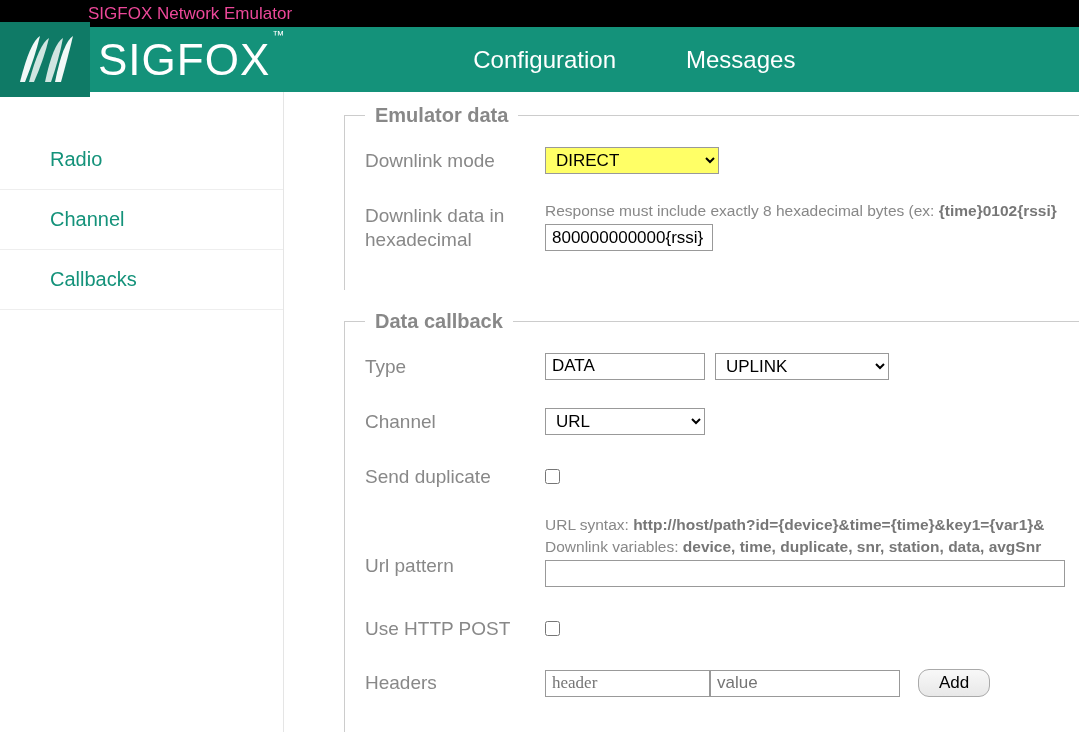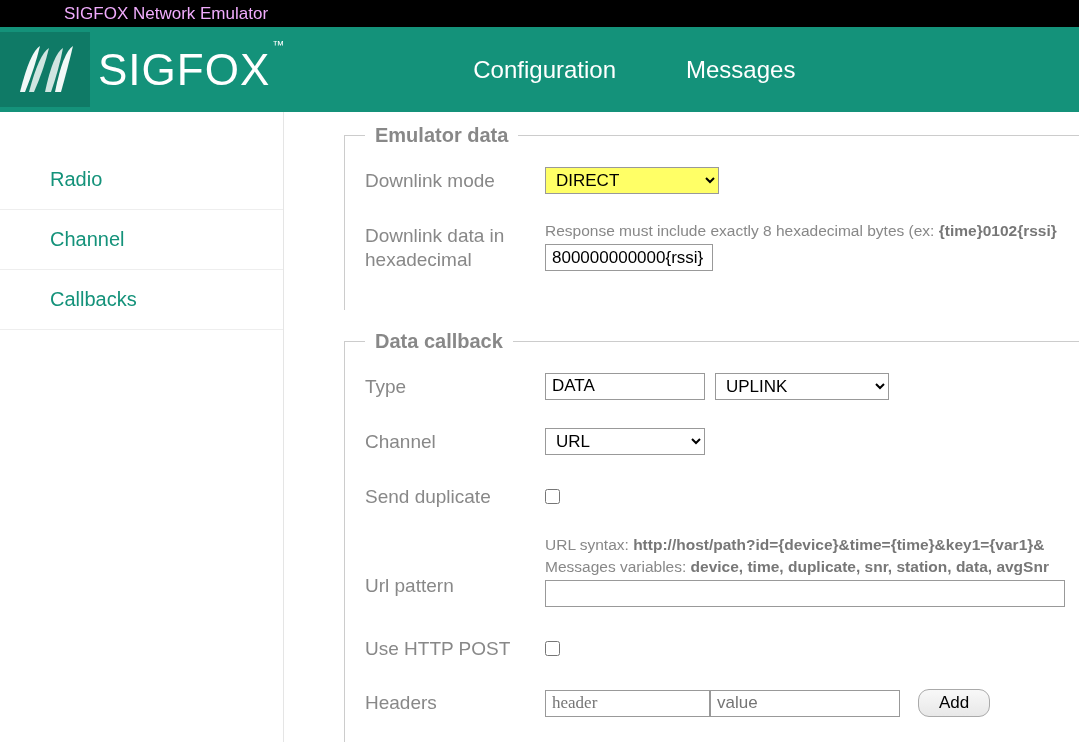--- a/index.html
+++ b/index.html
@@ -1,20 +1,20 @@
 <!DOCTYPE html>
 <html><head>
 <meta charset="utf-8">
 <style>
   * { box-sizing: border-box; margin: 0; padding: 0; }
   html, body { width: 1079px; height: 742px; font-family: Arial, Helvetica, sans-serif; overflow: hidden; background:#fff; }
   
-  .topbar { background:#000; color:#f0abfc; height:27px; line-height:27px; padding-left:64px; font-size:17px; }
+  .topbar { background:#000; color:#ec4899; height:27px; line-height:27px; padding-left:88px; font-size:17px; }
   
-  .header { background:#14927a; height:85px; display:flex; align-items:center; }
+  .header { background:#14927a; height:65px; display:flex; align-items:center; }
   .logo-box { width:90px; height:75px; background:#0f7a66; display:flex; align-items:center; justify-content:center; }
   .logo-icon svg { display:block; }
   .brand { color:#fff; font-size:44px; letter-spacing:1px; font-weight:400; padding-left:8px; position:relative; }
   .brand sup { font-size:12px; position:relative; top:-20px; left:2px; }
   .nav { display:flex; gap:70px; margin-left:190px; }
   .nav a { color:#fff; text-decoration:none; font-size:24px; }
   
   .body { display:flex; height:calc(742px - 27px - 75px); }
   .sidebar { width:284px; border-right:1px solid #e5e5e5; padding-top:38px; }
   .sidebar .item { padding:18px 20px 18px 50px; font-size:20px; color:#14927a; border-bottom:1px solid #eee; cursor:pointer; }
@@ -133,21 +133,21 @@
         </div>
       </div>
 
       <div class="row">
         <div class="lbl" style="padding-top:38px">Url pattern</div>
         <div class="ctrl">
           <div class="hint">
             <span>URL syntax: </span><b>http://host/path?id={device}&amp;time={time}&amp;key1={var1}&amp;</b>
           </div>
           <div class="hint">
-            <span>Messages variables: </span><b>device, time, duplicate, snr, station, data, avgSnr</b>
+            <span>Downlink variables: </span><b>device, time, duplicate, snr, station, data, avgSnr</b>
           </div>
           <input type="text" class="urlpat-input" value="" style="">
         </div>
       </div>
 
       <div class="row">
         <div class="lbl">Use HTTP POST</div>
         <div class="ctrl">
           <input type="checkbox" style="">
         </div>

